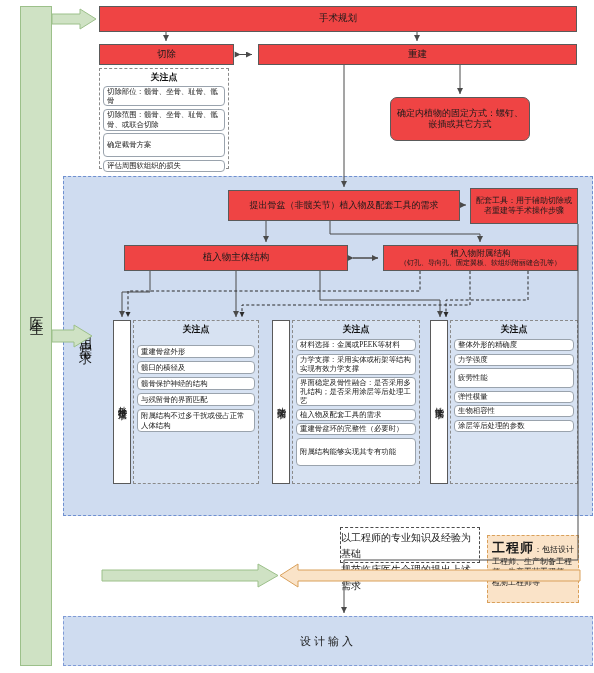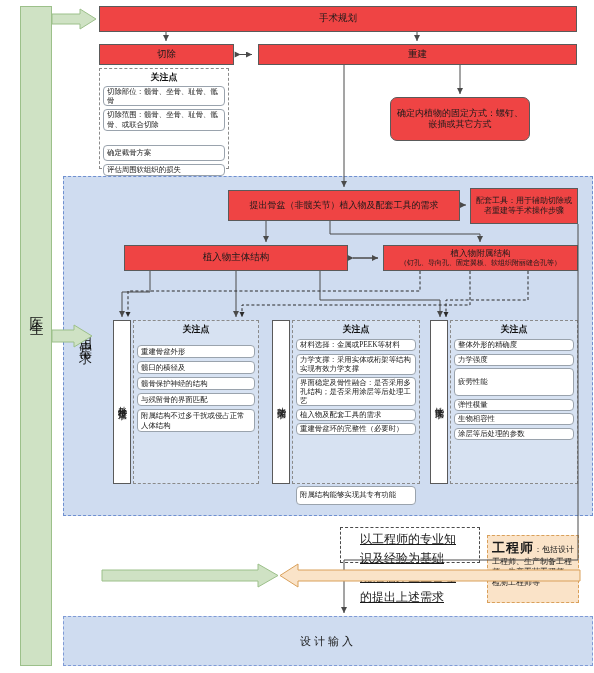--- a/index.html
+++ b/index.html
@@ -89,25 +89,24 @@
     font-size:8px;line-height:1.35;
     padding:3px 4px;
     box-sizing:border-box;
     color:#1a1a1a;
   }
   .eng-box b{font-size:13px;letter-spacing:1px;}
 
   .eng-note{
     border:1px dashed #4a4a4a;
     box-sizing:border-box;
-    font-size:12px;line-height:1.6;
-    padding:2px 19px;
+    font-size:10px;line-height:1.6;
+    padding:2px 0;
     color:#1a1a1a;
     background:transparent;
-    text-decoration:underline;
   }
 
   
   .design-input{
     background:#cfdcf0;
     border:1px dashed #7e9ad6;
     display:flex;align-items:center;justify-content:center;
     font-size:11px;letter-spacing:3px;
   }
 
@@ -136,21 +135,21 @@
 
   <div class="abs node lead" style="left:258px;top:44px;width:319px;height:21px;">重建</div>
 
   <div class="abs node round" style="left:390px;top:97px;width:140px;height:44px;padding:2px 6px;">确定内植物的固定方式：螺钉、嵌插或其它方式</div>
 
   <div class="abs panel white" style="left:99px;top:68px;width:130px;height:101px;padding:2px 3px;">
     <div class="panel-title">关注点</div>
     <div style="margin-top:2px;display:flex;flex-direction:column;gap:2.5px;">
       <div class="chip" style="height:20px;">切除部位：髋骨、坐骨、耻骨、骶骨</div>
       <div class="chip" style="height:22px;">切除范围：髋骨、坐骨、耻骨、骶骨、或联合切除</div>
-      <div class="chip" style="height:16px;margin-top:12px;">确定截骨方案</div>
+      <div class="chip" style="height:24px;">确定截骨方案</div>
       <div class="chip" style="height:12px;">评估周围软组织的损失</div>
     </div>
   </div>
 
   <div class="abs node" style="left:228px;top:190px;width:232px;height:31px;">提出骨盆（非髋关节）植入物及配套工具的需求</div>
 
   <div class="abs node" style="left:470px;top:188px;width:108px;height:36px;padding:2px 4px;font-size:8px;">配套工具：用于辅助切除或者重建等手术操作步骤</div>
 
   <div class="abs node" style="left:124px;top:245px;width:224px;height:26px;font-size:9.5px;">植入物主体结构</div>
 
@@ -173,31 +172,31 @@
 
   <div class="abs vlabel" style="left:272px;top:320px;width:18px;height:164px;">功能需求</div>
   <div class="abs panel" style="left:292px;top:320px;width:128px;height:164px;padding:2px 3px;">
     <div class="panel-title">关注点</div>
     <div style="margin-top:3px;display:flex;flex-direction:column;gap:2.5px;">
       <div class="chip" style="height:12px;">材料选择：金属或PEEK等材料</div>
       <div class="chip" style="height:21px;">力学支撑：采用实体或桁架等结构实现有效力学支撑</div>
       <div class="chip" style="height:29px;">界面稳定及骨性融合：是否采用多孔结构；是否采用涂层等后处理工艺</div>
       <div class="chip" style="height:12px;">植入物及配套工具的需求</div>
       <div class="chip" style="height:12px;">重建骨盆环的完整性（必要时）</div>
-      <div class="chip" style="height:19px;margin-top:48px;">附属结构能够实现其专有功能</div>
+      <div class="chip" style="height:28px;">附属结构能够实现其专有功能</div>
     </div>
   </div>
 
   <div class="abs vlabel" style="left:430px;top:320px;width:18px;height:164px;">性能需求</div>
   <div class="abs panel" style="left:450px;top:320px;width:128px;height:164px;padding:2px 3px;">
     <div class="panel-title">关注点</div>
     <div style="margin-top:3px;display:flex;flex-direction:column;gap:2.5px;">
       <div class="chip" style="height:12px;">整体外形的精确度</div>
       <div class="chip" style="height:12px;">力学强度</div>
-      <div class="chip" style="height:28px;">疲劳性能</div>
+      <div class="chip" style="height:20px;">疲劳性能</div>
       <div class="chip" style="height:12px;">弹性模量</div>
       <div class="chip" style="height:12px;">生物相容性</div>
       <div class="chip" style="height:12px;">涂层等后处理的参数</div>
     </div>
   </div>
 
   <div class="abs eng-note" style="left:340px;top:527px;width:140px;height:36px;">
     <div>以工程师的专业知识及经验为基础</div>
     <div>规范临床医生合理的提出上述需求</div>
   </div>

